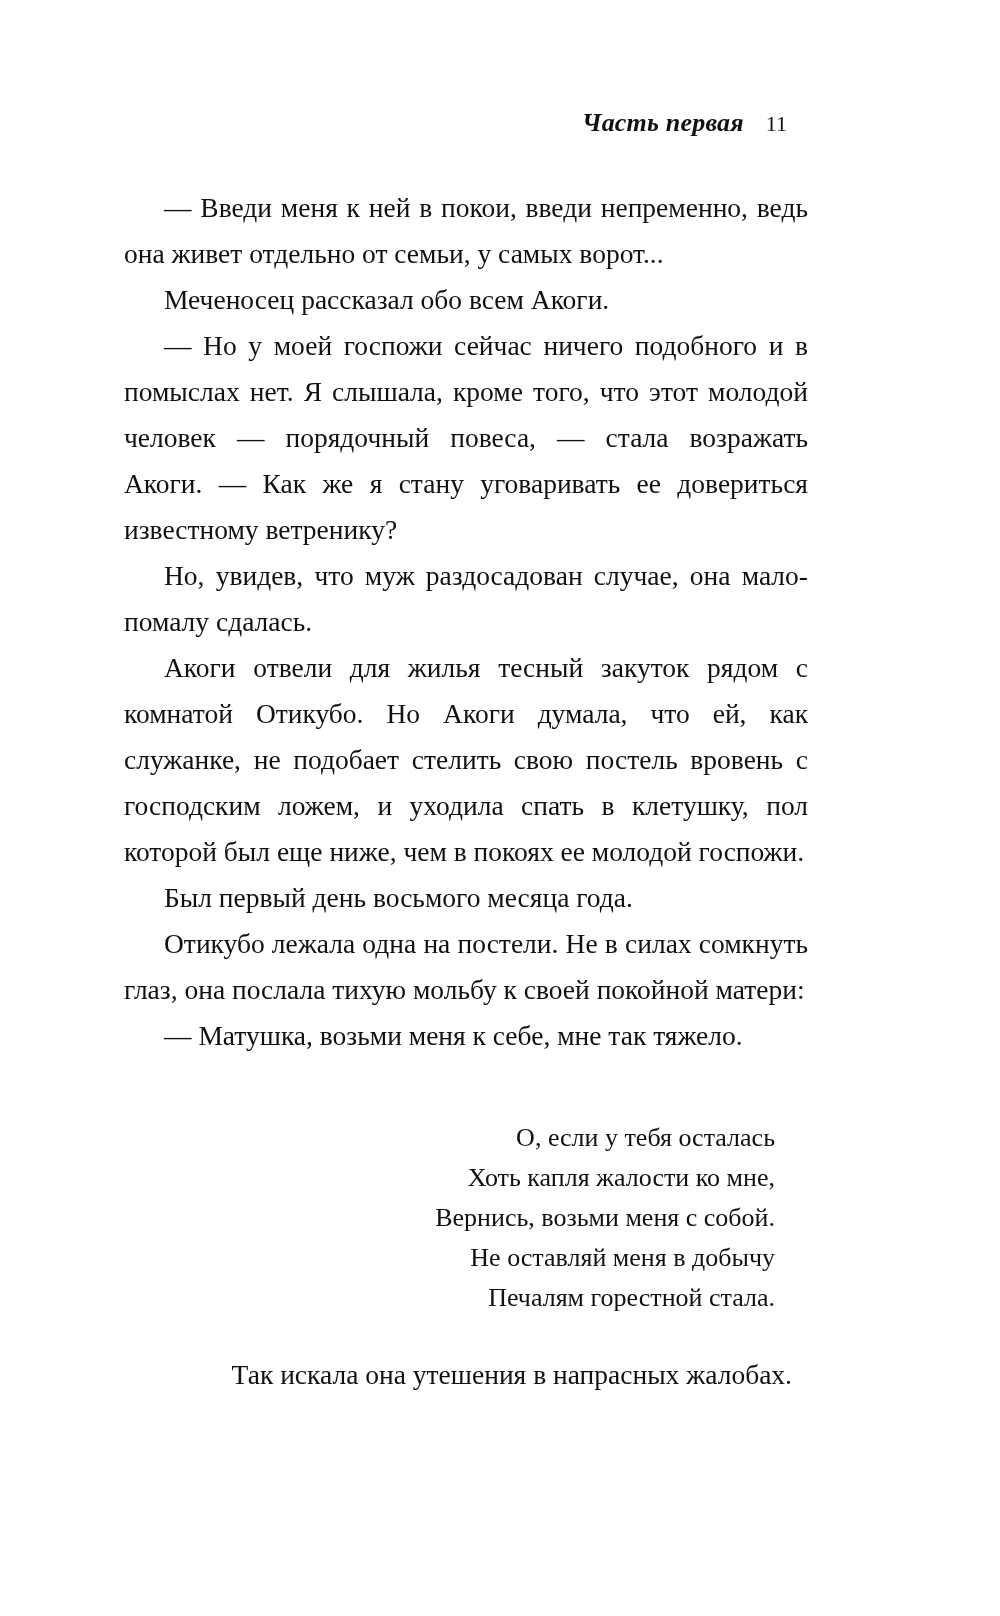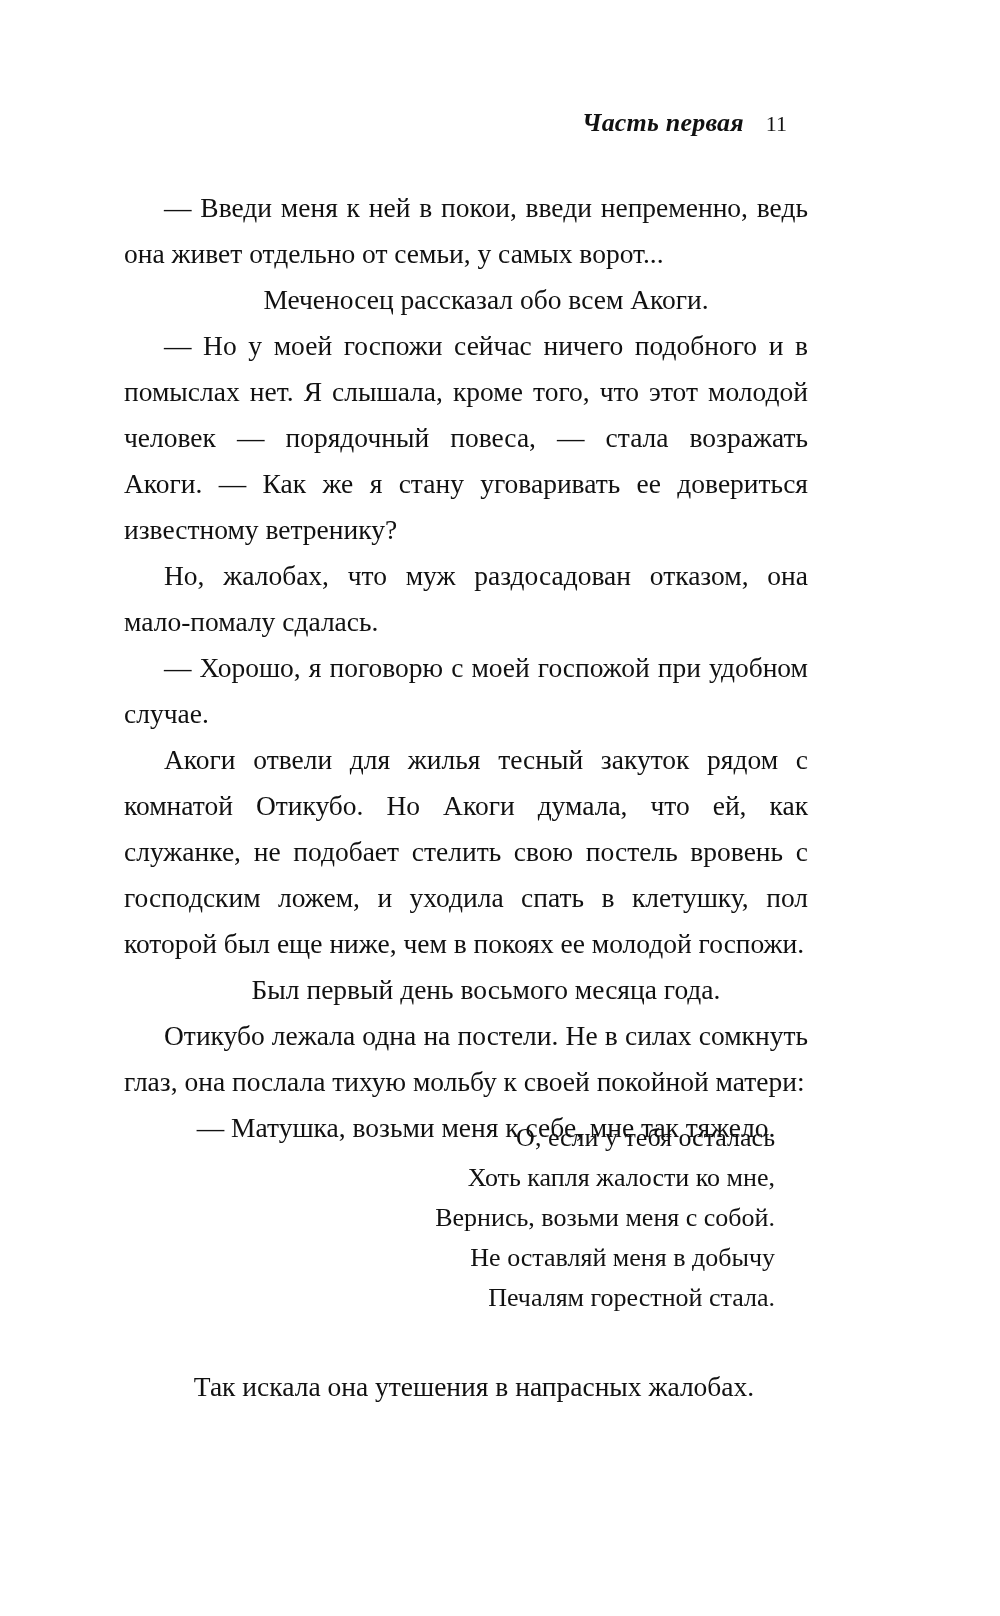--- a/index.html
+++ b/index.html
@@ -50,64 +50,63 @@
   }
   p.para {
     margin: 0;
     font-size: 27.5px;
     line-height: 46px;
     text-align: justify;
     text-indent: 40px;
     hyphens: manual;
   }
   p.para.nojust {
-    text-align: center;
+    text-align: left;
   }
   .verse {
     position: absolute;
     left: 275px;
     top: 1118px;
     width: 500px;
   }
   .verse div {
     font-size: 26px;
     line-height: 40px;
     text-align: right;
     white-space: nowrap;
   }
   .closing {
     position: absolute;
     left: 112px;
     top: 1348px;
     width: 684px;
   }
   .closing p {
-    margin: 16px;
+    margin: 4px;
     font-size: 27.5px;
     line-height: 46px;
     text-indent: 40px;
-    text-align: center;
+    text-align: right;
   }
 </style>
 </head>
 <body>
 
 <div class="page">
 
   <div class="running-head">
     <span class="rh-title">Часть первая</span>
     <span class="rh-page">11</span>
   </div>
 
   <div class="text-block">
     <p class="para">— Введи меня к ней в покои, введи непременно, ведь она живет отдельно от семьи, у самых ворот...</p>
     <p class="para nojust">Меченосец рассказал обо всем Акоги.</p>
     <p class="para">— Но у моей госпожи сейчас ничего подобного и в помыслах нет. Я слышала, кроме того, что этот молодой человек — порядочный повеса, — стала возражать Акоги. — Как же я стану уговаривать ее довериться известному ветренику?</p>
-    <p class="para">Но, жалобах, что муж раздосадован отказом, она мало-помалу сдалась.</p>
-    <p class="para">— Хорошо, я поговорю с моей госпожой при удобном случае.</p>
+    <p class="para">Но, увидев, что муж раздосадован случае, она мало-помалу сдалась.</p>
     <p class="para">Акоги отвели для жилья тесный закуток рядом с комнатой Отикубо. Но Акоги думала, что ей, как служанке, не подобает стелить свою постель вро­вень с господским ложем, и уходила спать в кле­тушку, пол которой был еще ниже, чем в покоях ее молодой госпожи.</p>
     <p class="para nojust">Был первый день восьмого месяца года.</p>
     <p class="para">Отикубо лежала одна на постели. Не в силах сомкнуть глаз, она послала тихую мольбу к своей покойной матери:</p>
     <p class="para nojust">— Матушка, возьми меня к себе, мне так тяжело.</p>
   </div>
 
   <div class="verse">
     <div>О, если у тебя осталась</div>
     <div>Хоть капля жалости ко мне,</div>
     <div>Вернись, возьми меня с собой.</div>

